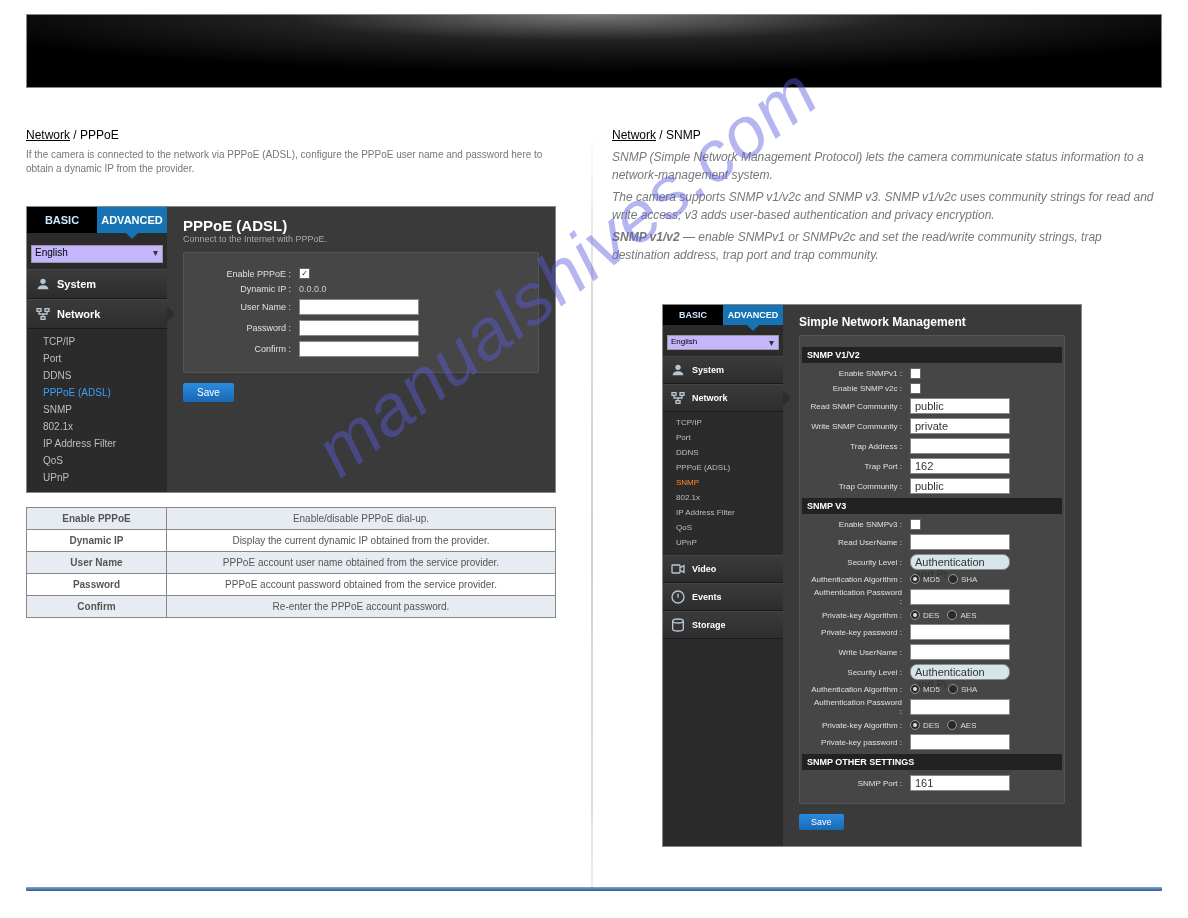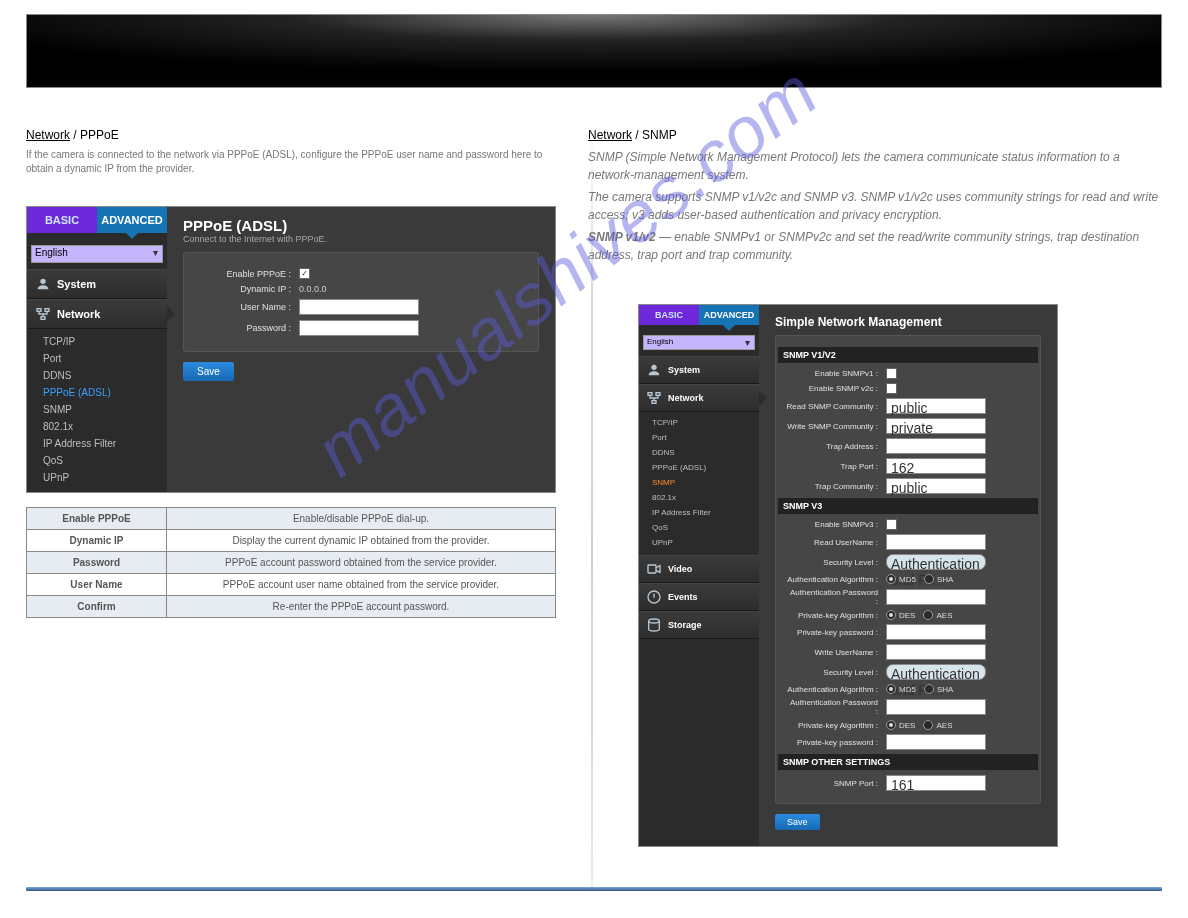--- a/index.html
+++ b/index.html
@@ -15,21 +15,21 @@
   .page-header-band {
     margin: 14px 26px 0 26px;
     height: 74px;
     background: radial-gradient(ellipse 60% 80% at 50% 0%, #777 0%, #222 45%, #000 100%);
     border: 1px solid #888;
   }
 
   .two-col {
     display: flex;
     margin: 40px 26px 0 26px;
-    gap: 32px;
+    gap: 56px;
     position: relative;
   }
   .col-left { width: 530px; }
   .col-right { flex: 1; position: relative; }
   .col-divider {
     position: absolute;
     left: 565px;
     top: 0;
     bottom: -140px;
     width: 2px;
@@ -64,21 +64,21 @@
   .ui-shot.small .side { width: 120px; }
 
   .side .tabs { display: flex; }
   .side .tab {
     flex: 1;
     text-align: center;
     font-weight: bold;
     padding: 7px 0;
     color: #cde6ff;
     font-size: 11px;
-    background: #6d28d9;
+    background: #000000;
     position: relative;
   }
   .side .tab.light { background: #1774b4; color: #fff; }
   .side .tab.light::after {
     content: "";
     position: absolute;
     bottom: -6px; left: 50%;
     margin-left: -6px;
     border-left: 6px solid transparent;
     border-right: 6px solid transparent;
@@ -180,21 +180,21 @@
     margin: 5px 0;
     font-size: 9px;
     color: #e0e0e0;
   }
   .ui-shot.small .frow { font-size: 8px; margin: 4px 0; }
   .frow .lbl { width: 115px; text-align: right; padding-right: 8px; }
   .ui-shot.small .frow .lbl { width: 100px; }
   .frow .ctrl { flex: 1; display: flex; align-items: center; gap: 8px; }
   .frow .tbox {
     background: #fff; border: 1px solid #888; height: 16px;
-    width: 120px; font-size: 14px; padding: 1px 4px; color: #333;
+    width: 120px; font-size: 11px; padding: 1px 4px; color: #333;
   }
   .frow .tbox.w100 { width: 100px; }
   .frow .tbox.sel {
     background: #d6e4ec; color: #333; border-radius: 7px;
   }
   .frow .check {
     width: 11px; height: 11px; background: #fff; border: 1px solid #666; display: inline-flex; align-items: center; justify-content: center; font-size: 8px; color: #222;
   }
   .frow .static { color: #ccc; }
   .radio { display: inline-flex; align-items: center; gap: 3px; color: #ddd; }
@@ -336,42 +336,48 @@
             <div class="ctrl">
                 <span class="tbox"></span>
               </div>
           </div>
           <div class="frow">
             <div class="lbl">Password :</div>
             <div class="ctrl">
                 <span class="tbox"></span>
               </div>
           </div>
+          <div class="frow">
+            <div class="lbl">Confirm :</div>
+            <div class="ctrl">
+                <span class="tbox"></span>
+              </div>
+          </div>
         </div>
         <button class="save-btn">Save</button>
       </div>
     </div>
 
     <table class="doc-table">
       <tbody>
           <tr>
             <th>Enable PPPoE</th>
             <td>Enable/disable PPPoE dial-up.</td>
           </tr>
       <tr>
             <th>Dynamic IP</th>
             <td>Display the current dynamic IP obtained from the provider.</td>
           </tr>
       <tr>
+            <th>User Name</th>
+            <td>PPPoE account user name obtained from the service provider.</td>
+          </tr>
+      <tr>
             <th>Password</th>
             <td>PPPoE account password obtained from the service provider.</td>
-          </tr>
-      <tr>
-            <th>User Name</th>
-            <td>PPPoE account user name obtained from the service provider.</td>
           </tr>
       <tr>
             <th>Confirm</th>
             <td>Re-enter the PPPoE account password.</td>
           </tr>
     </tbody>
       </table>
   </div>
 
   <div class="col-right">

